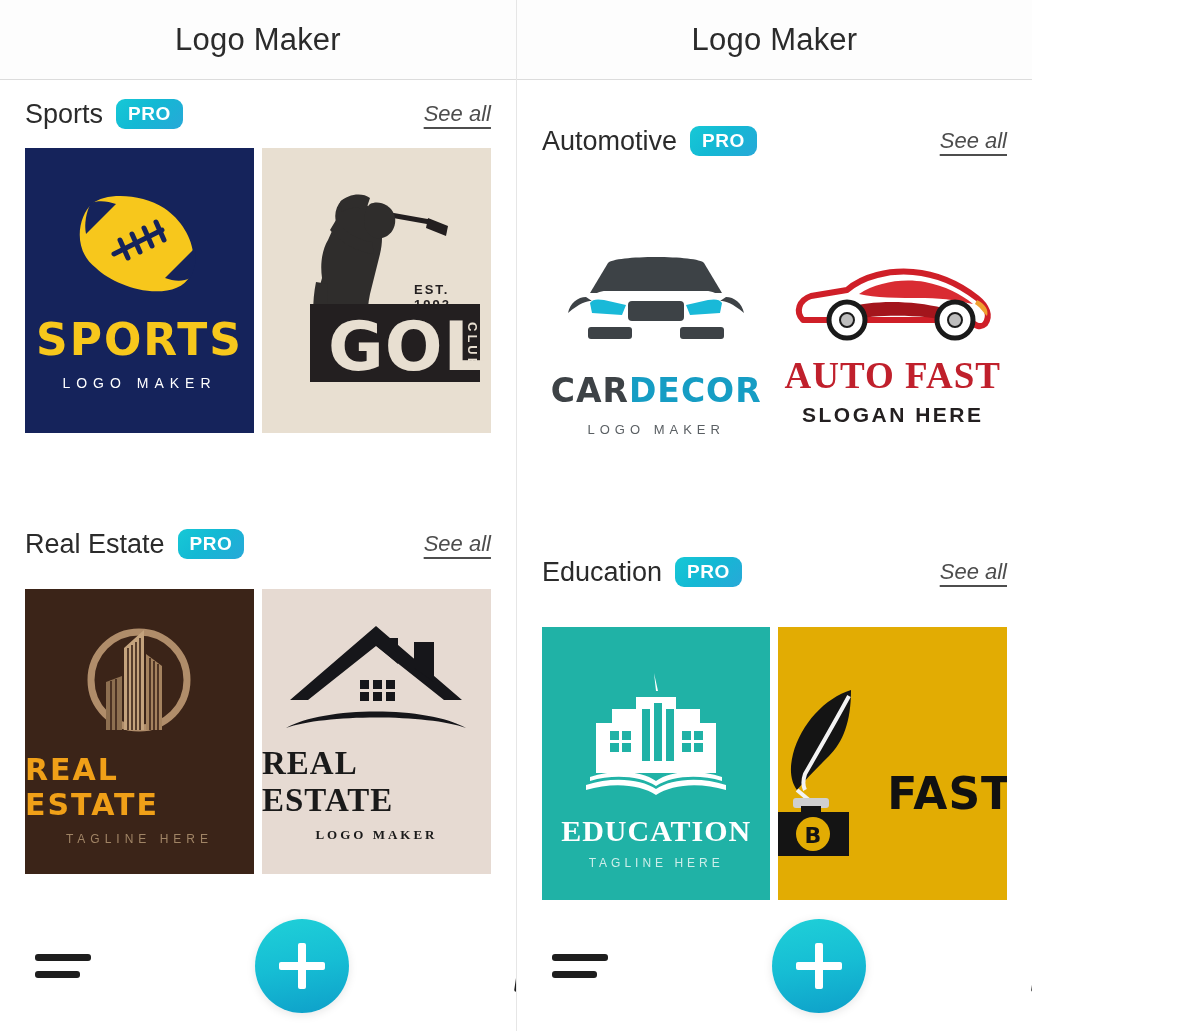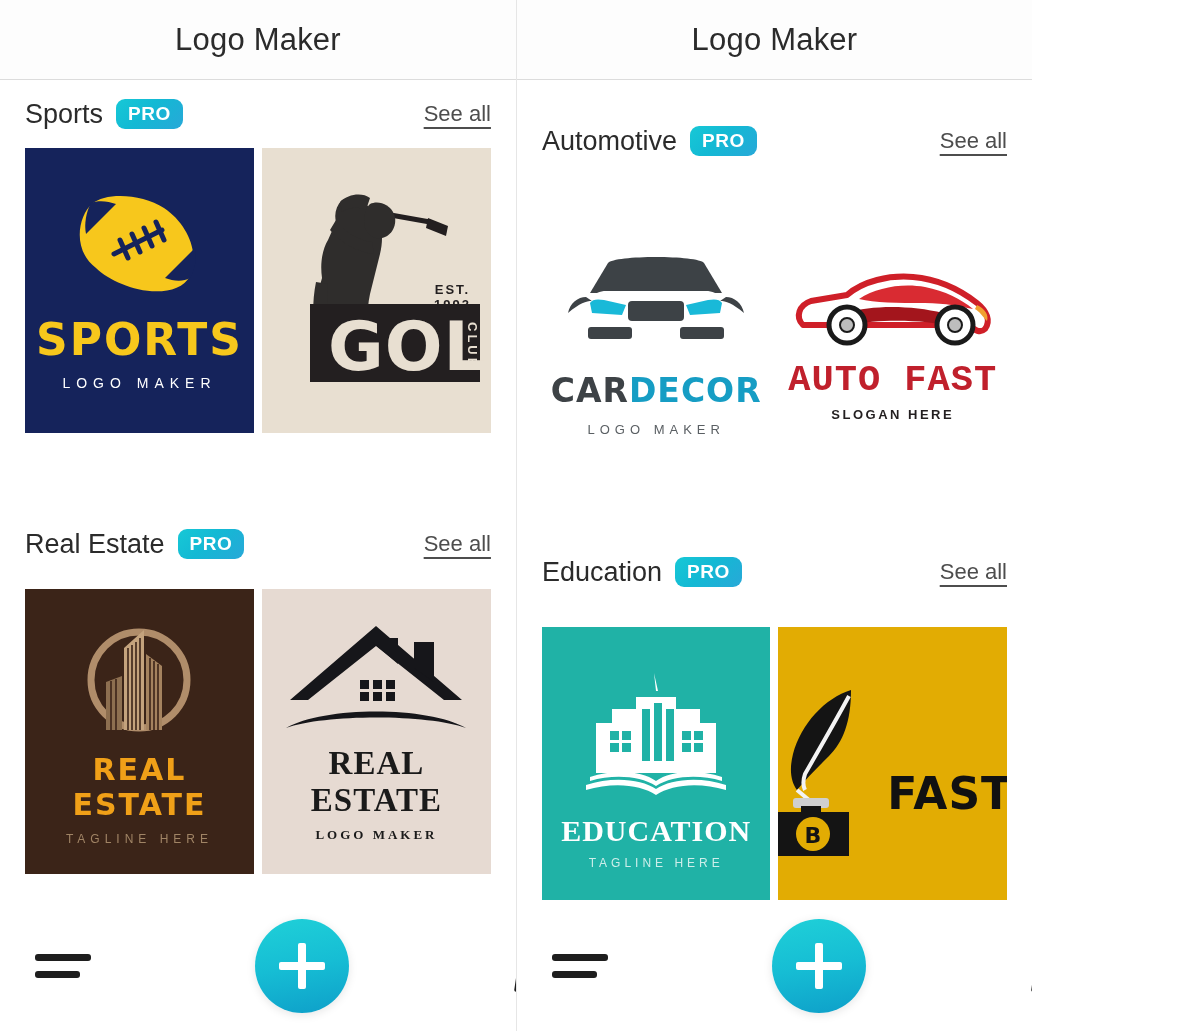--- a/index.html
+++ b/index.html
@@ -2,21 +2,21 @@
 <html><head>
 <meta charset="utf-8">
 <style>
   * { box-sizing: border-box; margin: 0; padding: 0; }
   html, body {
     width: 1200px; height: 1031px;
     background: #ffffff;
     font-family: "Liberation Sans", sans-serif;
     overflow: hidden;
   }
-  .screen { position: relative; width: 1032px; height: 1031px; display: flex; text-align: center; }
+  .screen { position: relative; width: 1032px; height: 1031px; display: flex; }
 
   .panel { position: relative; width: 600px; height: 1031px; background: #ffffff; overflow: hidden; }
   .panel.right { border-left: 1px solid #e6e6e6; }
 
   
   .appbar {
     height: 80px; display: flex; align-items: center; justify-content: center;
     background: #fdfdfd; border-bottom: 1px solid #dcdcdc;
   }
   .appbar-title { font-size: 31px; color: #2b2b2b; letter-spacing: .2px; }
@@ -30,21 +30,21 @@
   .section-title { font-size: 27px; color: #2b2b2b; }
   .pro-badge {
     display: inline-flex; align-items: center; justify-content: center;
     padding: 5px 12px 6px; border-radius: 9px;
     background: linear-gradient(135deg,#17c8d6 0%,#13b9d4 45%,#28a8d8 100%);
     color: #ffffff; font-size: 19px; font-weight: bold; letter-spacing: .5px;
     line-height: 1;
   }
   .see-all {
     font-size: 22px; color: #4d4d4d; text-decoration: underline;
-    text-underline-offset: 6px; cursor: pointer;
+    text-underline-offset: 6px; cursor: pointer; font-style: italic;
   }
 
   
   .card-row { display: flex; gap: 8px; padding: 0 25px; }
   .card { width: 283px; height: 285px; position: relative; overflow: hidden; }
 
   
   .bottombar {
     position: absolute; left: 0; bottom: 0; width: 600px; height: 131px;
     background: #ffffff; display: flex; align-items: center; justify-content: space-between;
@@ -92,21 +92,21 @@
   .t-re2 { color: #1a1a1a; font-size: 33px; letter-spacing: 1px; font-family: "Liberation Serif", serif; font-weight: bold; }
   .t-re2-sub { color: #1a1a1a; font-size: 13px; letter-spacing: 3px; margin-top: 8px; font-family: "Liberation Serif", serif; font-weight: bold; }
 
   
   .c-white { background: #ffffff; }
   .t-cardecor { font-size: 33px; font-weight: bold; letter-spacing: 1px; font-family: "DejaVu Sans", sans-serif; }
   .t-cardecor .a { color: #3d4246; }
   .t-cardecor .b { color: #169dc4; }
   .t-cardecor-sub { color: #5a5f63; font-size: 13px; letter-spacing: 5px; margin-top: 12px; }
   .t-autofast { color: #c0202c; font-size: 37px; font-family: "Liberation Serif", serif; font-weight: bold; letter-spacing: 1px; }
-  .t-autofast-sub { color: #231f20; font-size: 13px; letter-spacing: 2.5px; margin-top: 6px; font-weight: bold; }
+  .t-autofast-sub { color: #231f20; font-size: 21px; letter-spacing: 2.5px; margin-top: 6px; font-weight: bold; }
 
   
   .c-edu { background: #20b2a6; }
   .t-edu { color: #ffffff; font-size: 30px; font-family: "Liberation Serif", serif; font-weight: bold; letter-spacing: 1px; }
   .t-edu-sub { color: #cdeeea; font-size: 12px; letter-spacing: 4px; margin-top: 8px; }
 
   
   .c-brand { background: #e2ac03; }
   .t-brand { color: #111111; font-size: 44px; font-weight: bold; letter-spacing: 1px; font-family: "DejaVu Sans", sans-serif; }
   .brand-row { display: flex; align-items: center; gap: 10px; }
@@ -305,21 +305,21 @@
             <path d="M74 32 C92 20 118 16 140 20 C160 24 176 32 188 42
                      C178 40 160 36 140 36 C112 36 90 36 74 32 Z" fill="#d92b32"></path>
             <path d="M62 46 C86 38 126 38 158 46 C170 50 174 56 168 60
                      C140 52 92 52 66 58 C58 56 56 50 62 46 Z" fill="#a3151c"></path>
             <circle cx="62" cy="58" r="18" fill="#ffffff" stroke="#1a1a1a" stroke-width="5"></circle>
             <circle cx="62" cy="58" r="7" fill="#bdbdbd" stroke="#1a1a1a" stroke-width="2"></circle>
             <circle cx="170" cy="58" r="18" fill="#ffffff" stroke="#1a1a1a" stroke-width="5"></circle>
             <circle cx="170" cy="58" r="7" fill="#bdbdbd" stroke="#1a1a1a" stroke-width="2"></circle>
             <path d="M192 38 C200 42 204 48 202 54 C198 50 194 44 190 42 Z" fill="#f0a030"></path>
           </svg>
-          <div class="t-autofast" style="margin-top:0;font-family:Liberation Mono, monospace;">AUTO FAST</div>
+          <div class="t-autofast" style="margin-top:0;">AUTO FAST</div>
           <div class="t-autofast-sub">SLOGAN HERE</div>
         </div>
       </div>
     </div>
 
     <div class="section-head" style="height:110px;margin-top:30px;">
       <div class="section-head-left">
         <span class="section-title">Education</span>
         <span class="pro-badge">PRO</span>
       </div>

